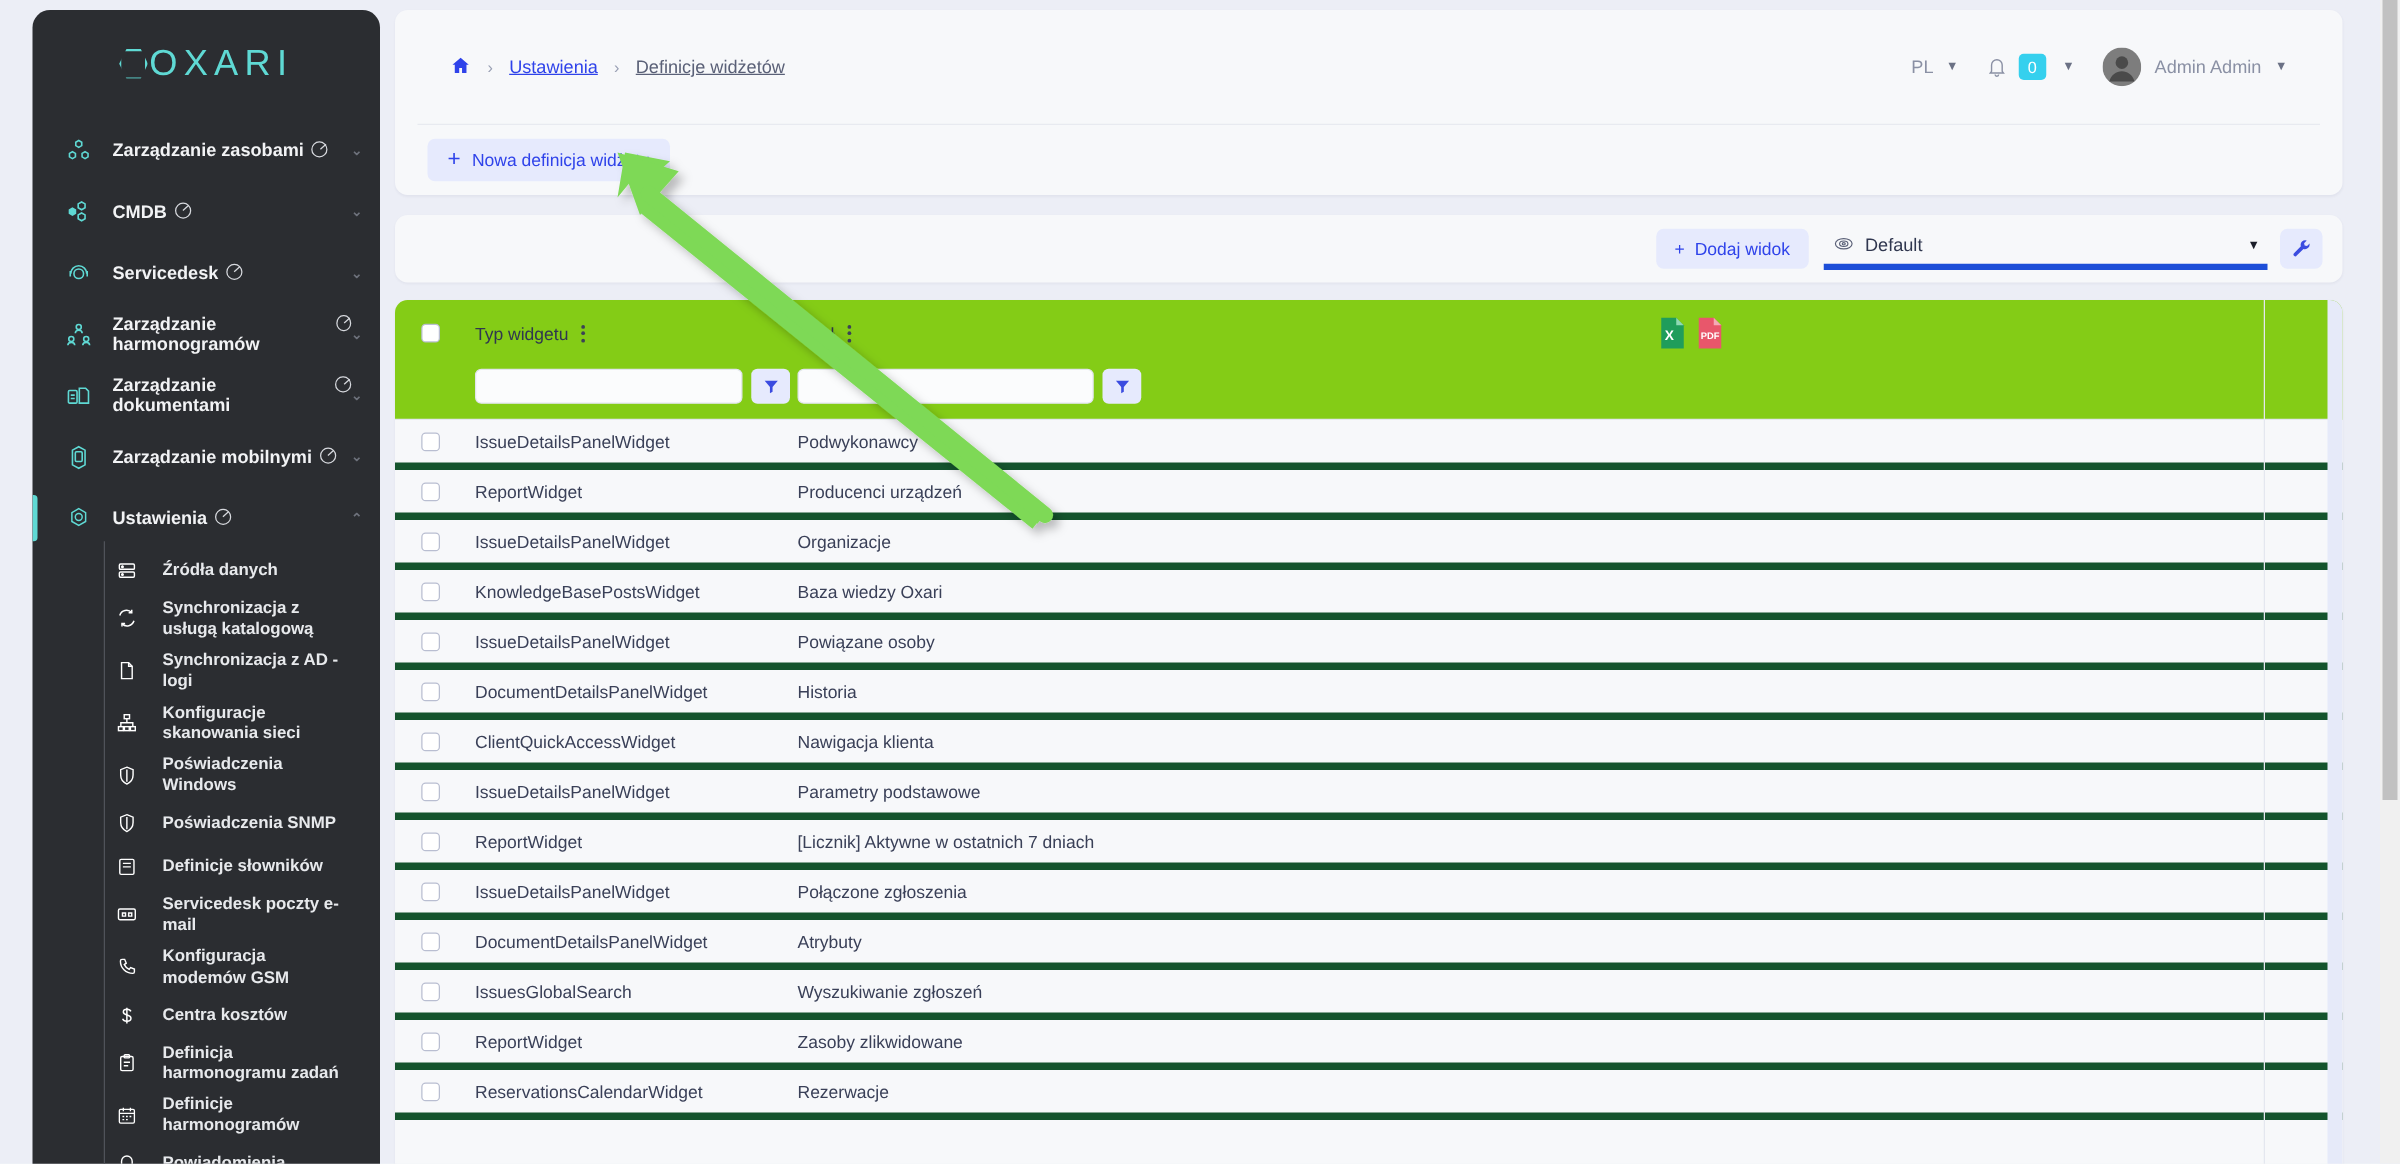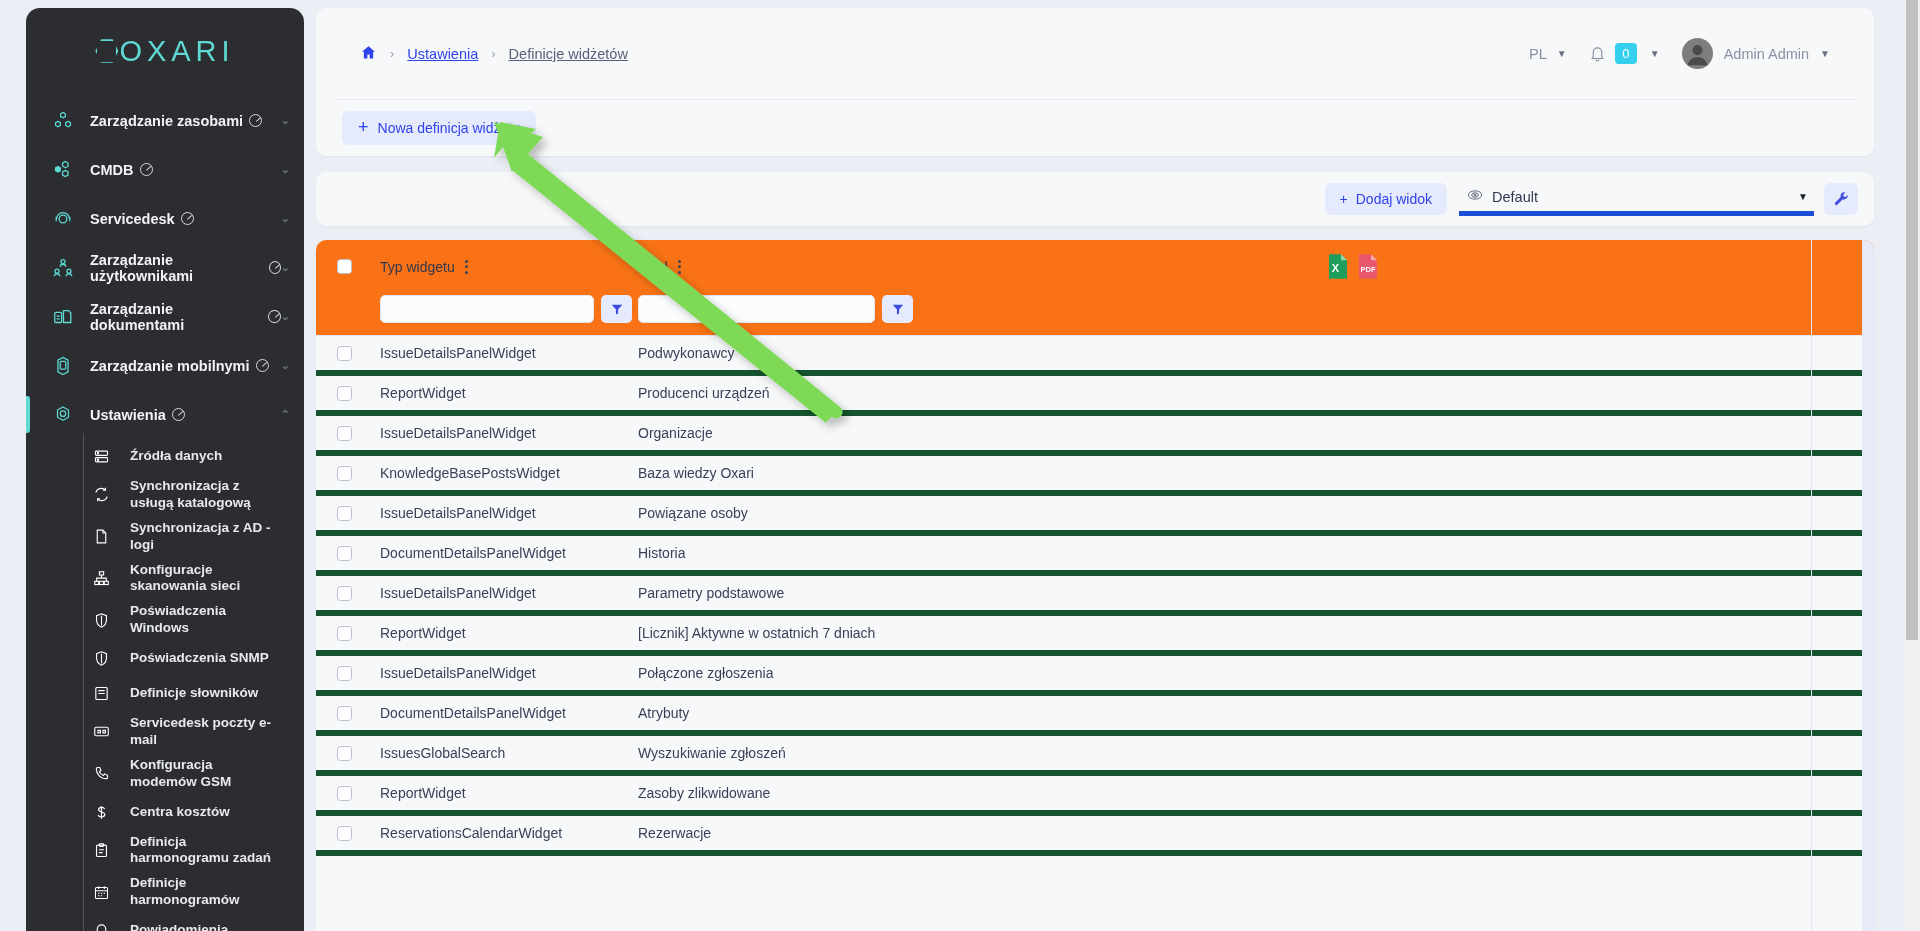--- a/index.html
+++ b/index.html
@@ -40,21 +40,21 @@
     clip-path: polygon(25% 3%, 75% 3%, 100% 50%, 75% 97%, 25% 97%, 0% 50%);
   }
 
   .nav { margin-top:14px; }
   .nav-item {
     display:flex; align-items:center; height:49px; padding:0 14px 0 22px;
     color:#f2f3f5; font-size:14.5px; font-weight:700; cursor:pointer;
     position:relative;
   }
   .nav-item .ic { width:30px; flex:0 0 30px; display:flex; align-items:center; justify-content:center; color:#5fd9d4; }
-  .nav-item .lbl { margin-left:12px; display:flex; align-items:center; gap:6px; }
+  .nav-item .lbl { margin-left:12px; display:flex; align-items:flex-start; gap:6px; }
   .nav-item .chev { margin-left:auto; color:#6e727c; font-size:11px; }
   .dash-ic { width:13px; height:13px; border:1.3px solid #d7d9de; border-radius:50%; display:inline-block; position:relative; }
   .dash-ic::after{ content:""; position:absolute; left:50%; top:50%; width:6px; height:1.3px; background:#d7d9de; transform-origin:0 0; transform:rotate(-42deg);}
 
   .nav-item.active-parent { font-weight:700; }
   .nav-item.active-parent::before {
     content:""; position:absolute; left:0; top:6px; bottom:6px; width:4px;
     background:#5fd9d4; border-radius:0 3px 3px 0;
   }
 
@@ -107,21 +107,21 @@
   .view-select .vname { font-size:14.5px; color:#30374f; }
   .view-select .caret { margin-left:auto; font-size:10px; color:#1b1d29; }
   .eye-ic { color:#5a6077; }
   .wrench-btn {
     margin-left:10px; width:34px; height:32px; border-radius:6px; background:#e6eafd;
     display:flex; align-items:center; justify-content:center; cursor:pointer;
   }
 
   .tablecard { margin-top:14px; height:740px; position:relative; overflow:hidden; display:flex; }
   .tablewrap { flex:1 1 auto; position:relative; }
-  .tbl-head { background:#f97316; }
+  .tbl-head { background:#84cc16; }
   .tbl-row {
     display:flex; align-items:center; height:40px; border-bottom:6px solid #14532d;
   }
   .c-check { width:56px; flex:0 0 56px; display:flex; align-items:center; justify-content:center; }
   .c-type  { width:260px; flex:0 0 260px; padding-left:8px; }
   .c-title { width:520px; flex:0 0 520px; padding-left:6px; }
   .cb {
     width:15px; height:15px; border:1.4px solid #b9bed1; border-radius:3.5px; background:#fff; cursor:pointer;
   }
   .hdr-row { display:flex; align-items:center; height:47px; padding-top:6px; }
@@ -222,21 +222,21 @@
           <svg width="22" height="22" viewBox="0 0 24 24" fill="none" stroke="currentColor" stroke-width="1.4">
             <circle cx="12" cy="5" r="2.2"></circle>
               <path d="M9 10.5c0-1.6 1.4-2.6 3-2.6s3 1 3 2.6"></path>
             <circle cx="5.5" cy="15.5" r="2.2"></circle>
               <path d="M2.5 21c0-1.6 1.4-2.6 3-2.6s3 1 3 2.6"></path>
             <circle cx="18.5" cy="15.5" r="2.2"></circle>
               <path d="M15.5 21c0-1.6 1.4-2.6 3-2.6s3 1 3 2.6"></path>
           </svg>
         </span>
         <span class="lbl">
-            <span>Zarządzanie użytkownikami</span>
+            <span>Zarządzanie harmonogramów</span>
             <span class="dash-ic"></span>
           </span>
         <span class="chev">⌄</span>
       </div>
 
       <div class="nav-item">
         <span class="ic">
           <svg width="22" height="22" viewBox="0 0 24 24" fill="none" stroke="currentColor" stroke-width="1.4">
             <rect x="3" y="7" width="7.5" height="11" rx="1"></rect>
               <path d="M5 11h3.5M5 14h3.5"></path>
@@ -600,20 +600,27 @@
               <div class="c-check">
                 <span class="cb"></span>
               </div>
               <div class="c-type"><span class="cell-txt">DocumentDetailsPanelWidget</span></div>
               <div class="c-title"><span class="cell-txt">Historia</span></div>
             </div>
             <div class="tbl-row">
               <div class="c-check">
                 <span class="cb"></span>
               </div>
+              <div class="c-type"><span class="cell-txt">ClientQuickAccessWidget</span></div>
+              <div class="c-title"><span class="cell-txt">Nawigacja klienta</span></div>
+            </div>
+            <div class="tbl-row">
+              <div class="c-check">
+                <span class="cb"></span>
+              </div>
               <div class="c-type"><span class="cell-txt">IssueDetailsPanelWidget</span></div>
               <div class="c-title"><span class="cell-txt">Parametry podstawowe</span></div>
             </div>
             <div class="tbl-row">
               <div class="c-check">
                 <span class="cb"></span>
               </div>
               <div class="c-type"><span class="cell-txt">ReportWidget</span></div>
               <div class="c-title"><span class="cell-txt">[Licznik] Aktywne w ostatnich 7 dniach</span></div>
             </div>

